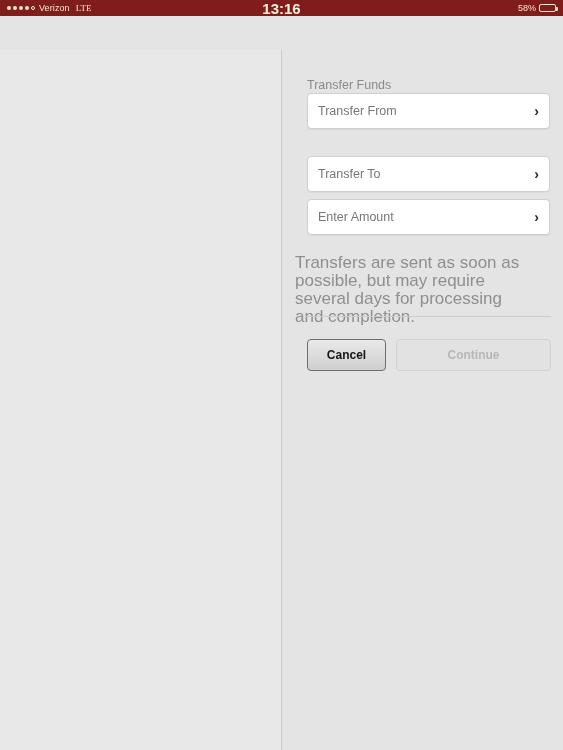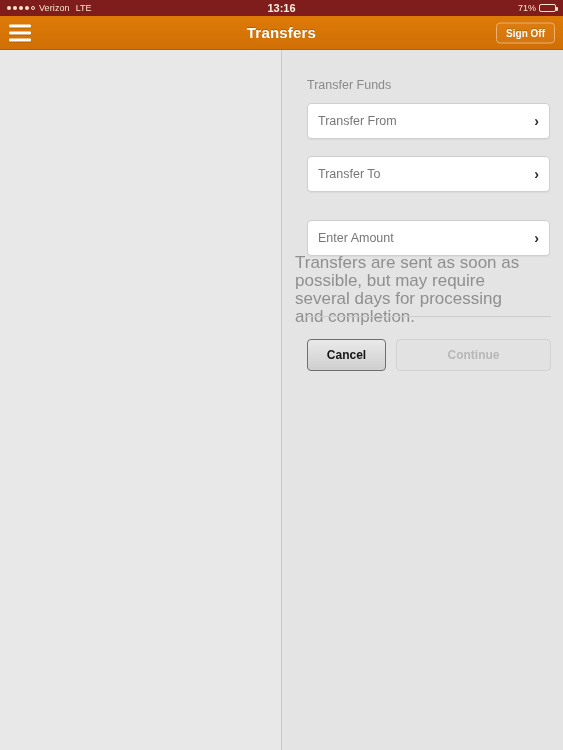--- a/index.html
+++ b/index.html
@@ -22,25 +22,25 @@
     background:#7f1d1d;
     display:flex; align-items:center;
     padding:0 7px;
     font-size:9px; color:#fbe6cc;
   }
   .sb-left { display:flex; align-items:center; gap:4px; flex:0 0 auto; }
   .dots { display:flex; align-items:center; gap:2px; }
   .dot { width:4px; height:4px; border-radius:50%; background:#fbe6cc; }
   .dot.hollow { background:transparent; border:1px solid #fbe6cc; width:4px; height:4px; }
   .sb-carrier { font-size:9px; letter-spacing:.1px; }
-  .sb-net { font-size:9px; margin-left:2px; }
+  .sb-net { font-size:9px; margin-left:2px;font-family:Liberation Serif, serif; }
   .sb-center {
     position:absolute; left:0; right:0; top:0; height:16px;
     display:flex; align-items:center; justify-content:center;
-    font-size:11px; color:#fdf0de; font-weight:bold; pointer-events:none;
+    font-size:15px; color:#fdf0de; font-weight:bold; pointer-events:none;
   }
   .sb-right {
     margin-left:auto; display:flex; align-items:center; gap:3px;
     font-size:9px; position:relative; z-index:2;
   }
   .batt {
     width:17px; height:8px;
     border:1px solid #fbe6cc; border-radius:2px;
     position:relative; padding:1px;
   }
@@ -120,23 +120,23 @@
     box-shadow:0 1px 1px rgba(0,0,0,.05);
   }
   .field-label {
     font-size:12.5px; color:#777;
     flex:1;
   }
   .chev {
     font-size:14px; color:#2b2b2b; font-weight:bold;
     line-height:1;
   }
-  #field-from   { top:53px; }
+  #field-from   { top:43px; }
   #field-to     { top:106px; }
-  #field-amount { top:170px; }
+  #field-amount { top:149px; }
 
   .disclaimer {
     position:absolute; left:12px; top:204px;
     width:240px;
     font-size:17px; line-height:18px;
     color:#8f8f8f;
   }
 
   .divider {
     position:absolute; left:23px; top:266px;
@@ -181,34 +181,25 @@
           <span class="dot"></span>
           <span class="dot"></span>
           <span class="dot"></span>
           <span class="dot hollow"></span>
       </div>
       <span class="sb-carrier">Verizon</span>
       <span class="sb-net">LTE</span>
     </div>
     <div class="sb-center">13:16</div>
     <div class="sb-right">
-      <span>71%</span>
+      <span>58%</span>
       <span class="batt"><span class="batt-fill"></span></span>
     </div>
   </div>
 
-  <div class="navbar">
-    <div class="hamburger">
-      <span></span>
-        <span></span>
-        <span></span>
-    </div>
-    <div class="nav-title">Transfers</div>
-    <div class="signoff">Sign Off</div>
-  </div>
 
   <div class="content">
 
     <div class="left-pane"></div>
 
     <div class="right-pane">
 
       <div class="section-title">Transfer Funds</div>
 
       <div class="field" id="field-from">

